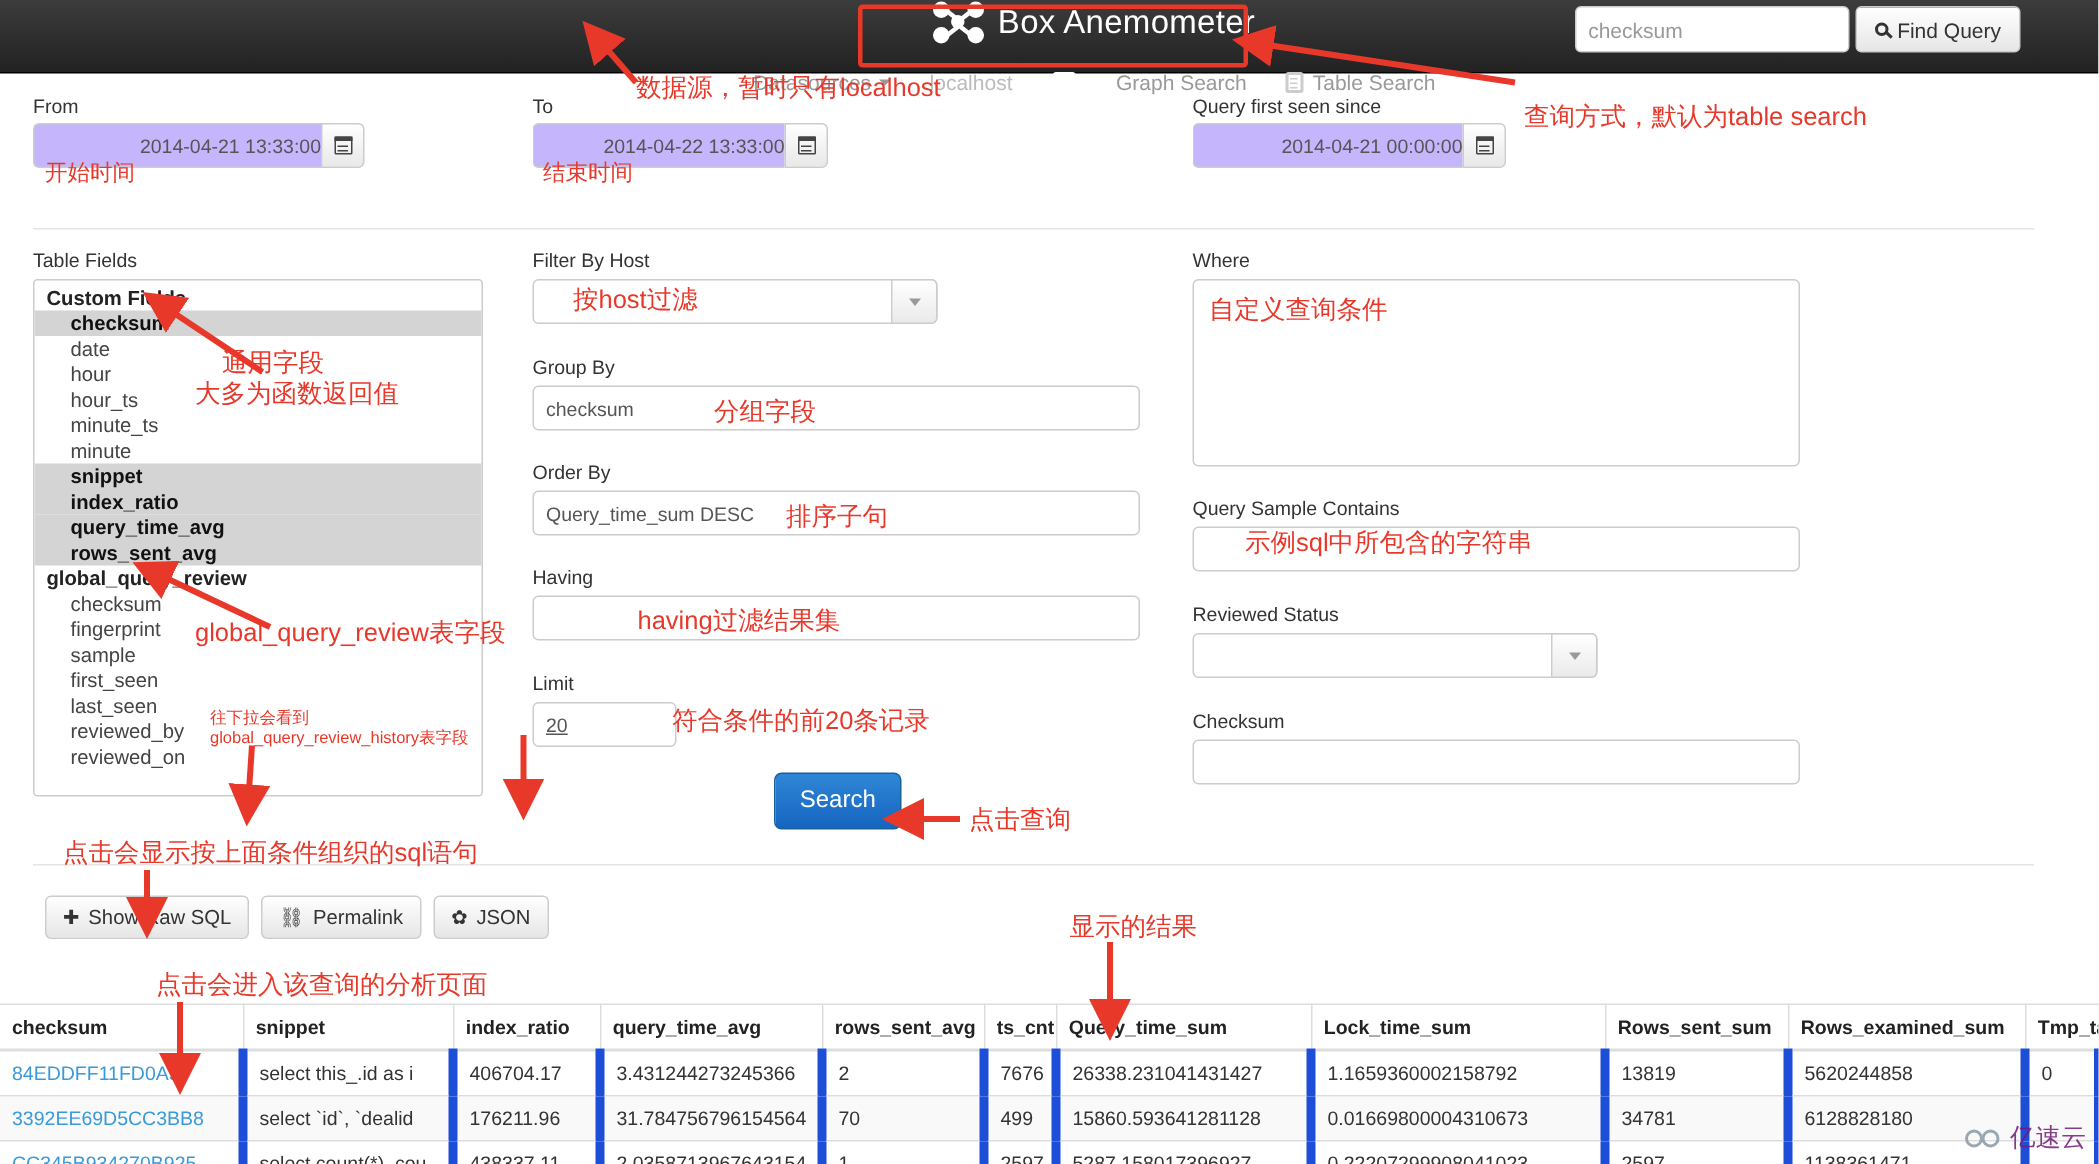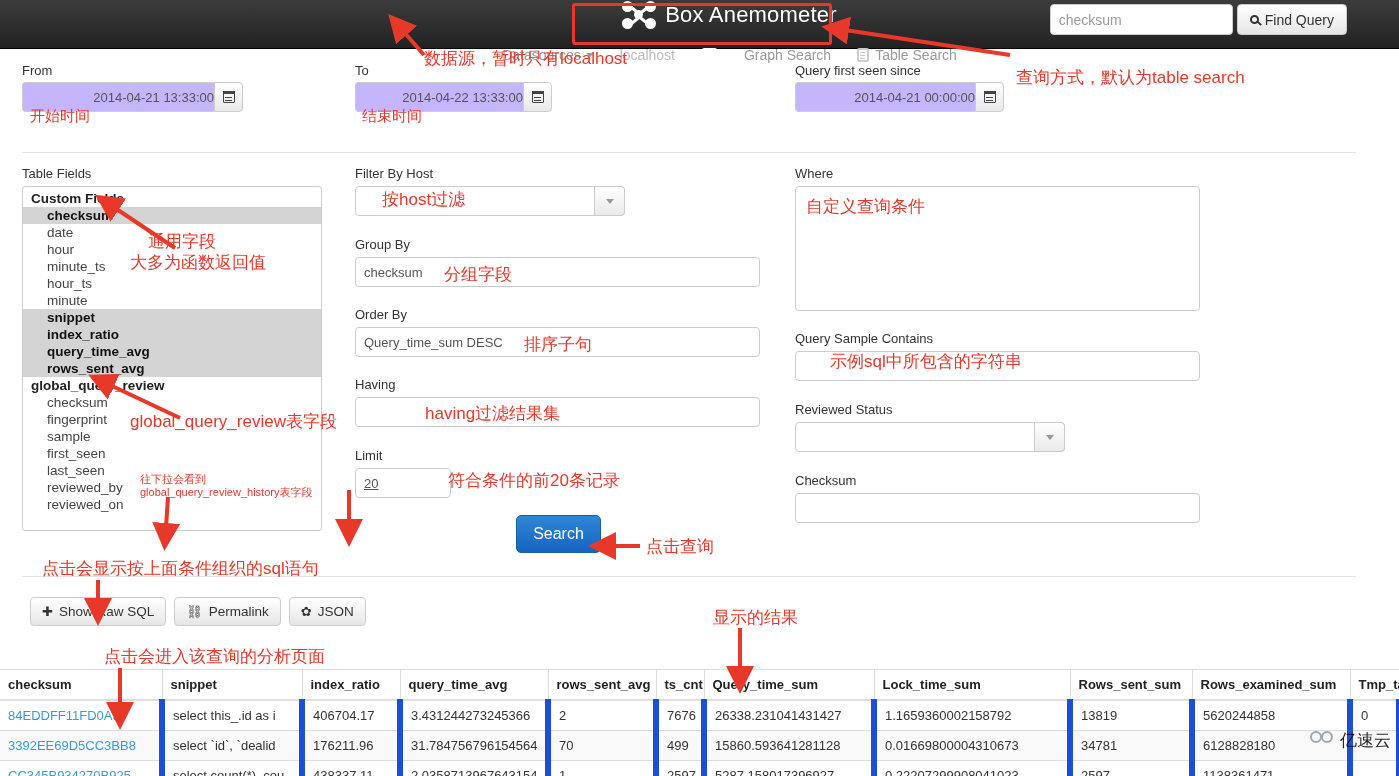--- a/index.html
+++ b/index.html
@@ -199,22 +199,22 @@
   .ann{
     position:absolute; color:#e8382a; font-size:15px; line-height:1.25;
     font-family:"Liberation Sans", sans-serif; white-space:pre; pointer-events:none;
   }
   .ann.sm{ font-size:11px; }
   .ann.lg{ font-size:17px; }
   svg.arrows{ position:absolute; top:0; left:0; width:1399px; height:776px; pointer-events:none; }
 
   
   .wm{
-    position:absolute; right:8px; bottom:24px; display:flex; 
-    color:#000000; font-size:17px; opacity:.85;
+    position:absolute; right:8px; bottom:6px; display:flex; align-items:center;
+    color:#701a75; font-size:17px; opacity:.85;
   }
   .wm-ic{
     width:26px;height:16px; margin-right:4px; position:relative;
   }
   .wm-ic span{ position:absolute; border:2px solid #8a9aa8; border-radius:50%; }
   .wm-a{ width:12px;height:12px; left:0; top:2px; }
   .wm-b{ width:12px;height:12px; left:11px; top:2px; }
 </style>
 </head>
 <body>
@@ -302,22 +302,22 @@
 
   <div class="hr" style="top:103px;"></div>
 
   <div class="col" style="left:22px; top:117px;">
     <span class="lbl">Table Fields</span>
     <div class="fieldbox">
       <div class="grp-title">Custom Fields</div>
       <div class="opt sel">checksum</div>
       <div class="opt">date</div>
       <div class="opt">hour</div>
+      <div class="opt">hour_ts</div>
       <div class="opt">minute_ts</div>
-      <div class="opt">hour_ts</div>
       <div class="opt">minute</div>
       <div class="opt sel">snippet</div>
       <div class="opt sel">index_ratio</div>
       <div class="opt sel">query_time_avg</div>
       <div class="opt sel">rows_sent_avg</div>
 
       <div class="grp-title">global_query_review</div>
       <div class="opt">checksum</div>
       <div class="opt">fingerprint</div>
       <div class="opt">sample</div>
@@ -494,21 +494,21 @@
 <div class="ann lg" style="left:424px; top:48px;">数据源，暂时只有localhost</div>
 <div class="ann lg" style="left:1016px; top:67px;">查询方式，默认为table search</div>
 <div class="ann" style="left:30px; top:107px;">开始时间</div>
 <div class="ann" style="left:362px; top:107px;">结束时间</div>
 <div class="ann lg" style="left:148px; top:231px;">通用字段</div>
 <div class="ann lg" style="left:130px; top:252px;">大多为函数返回值</div>
 <div class="ann lg" style="left:130px; top:411px;">global_query_review表字段</div>
 <div class="ann sm" style="left:140px; top:473px;">往下拉会看到</div>
 <div class="ann sm" style="left:140px; top:486px;">global_query_review_history表字段</div>
 <div class="ann lg" style="left:382px; top:189px;">按host过滤</div>
-<div class="ann lg" style="left:444px; top:264px;">分组字段</div>
+<div class="ann lg" style="left:476px; top:264px;">分组字段</div>
 <div class="ann lg" style="left:524px; top:334px;">排序子句</div>
 <div class="ann lg" style="left:425px; top:403px;">having过滤结果集</div>
 <div class="ann lg" style="left:448px; top:470px;">符合条件的前20条记录</div>
 <div class="ann lg" style="left:806px; top:196px;">自定义查询条件</div>
 <div class="ann lg" style="left:830px; top:351px;">示例sql中所包含的字符串</div>
 <div class="ann lg" style="left:646px; top:536px;">点击查询</div>
 <div class="ann lg" style="left:42px; top:558px;">点击会显示按上面条件组织的sql语句</div>
 <div class="ann lg" style="left:104px; top:646px;">点击会进入该查询的分析页面</div>
 <div class="ann lg" style="left:713px; top:607px;">显示的结果</div>
 

